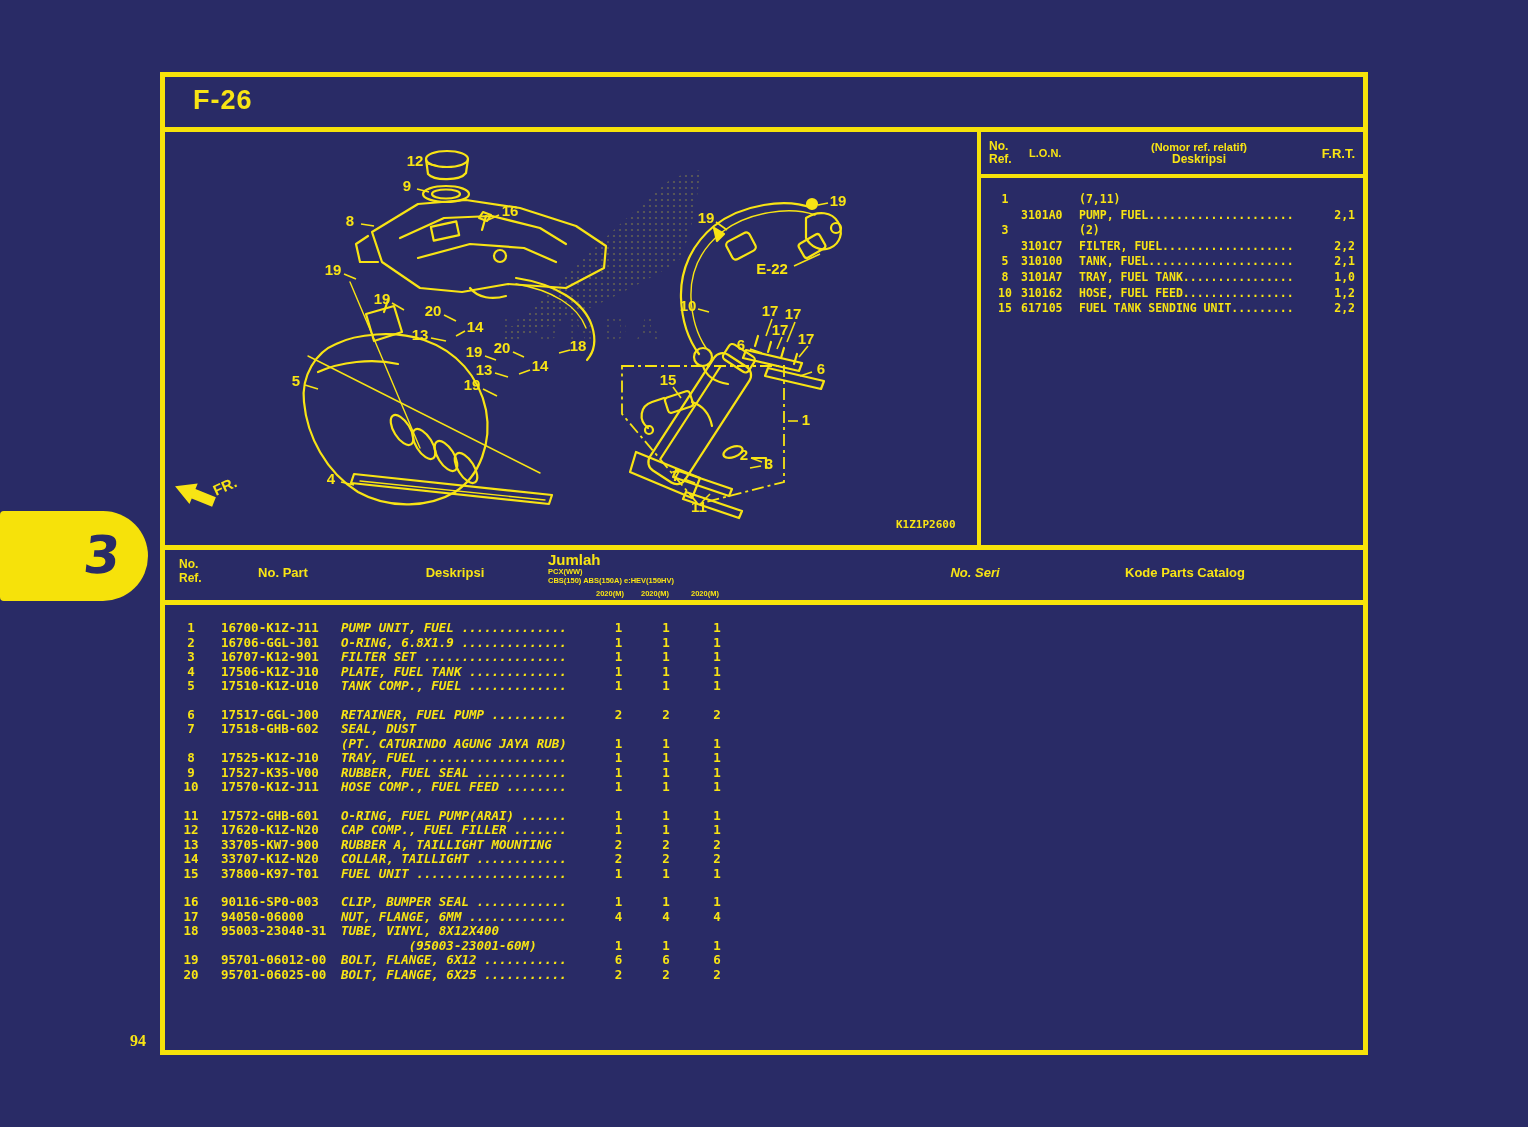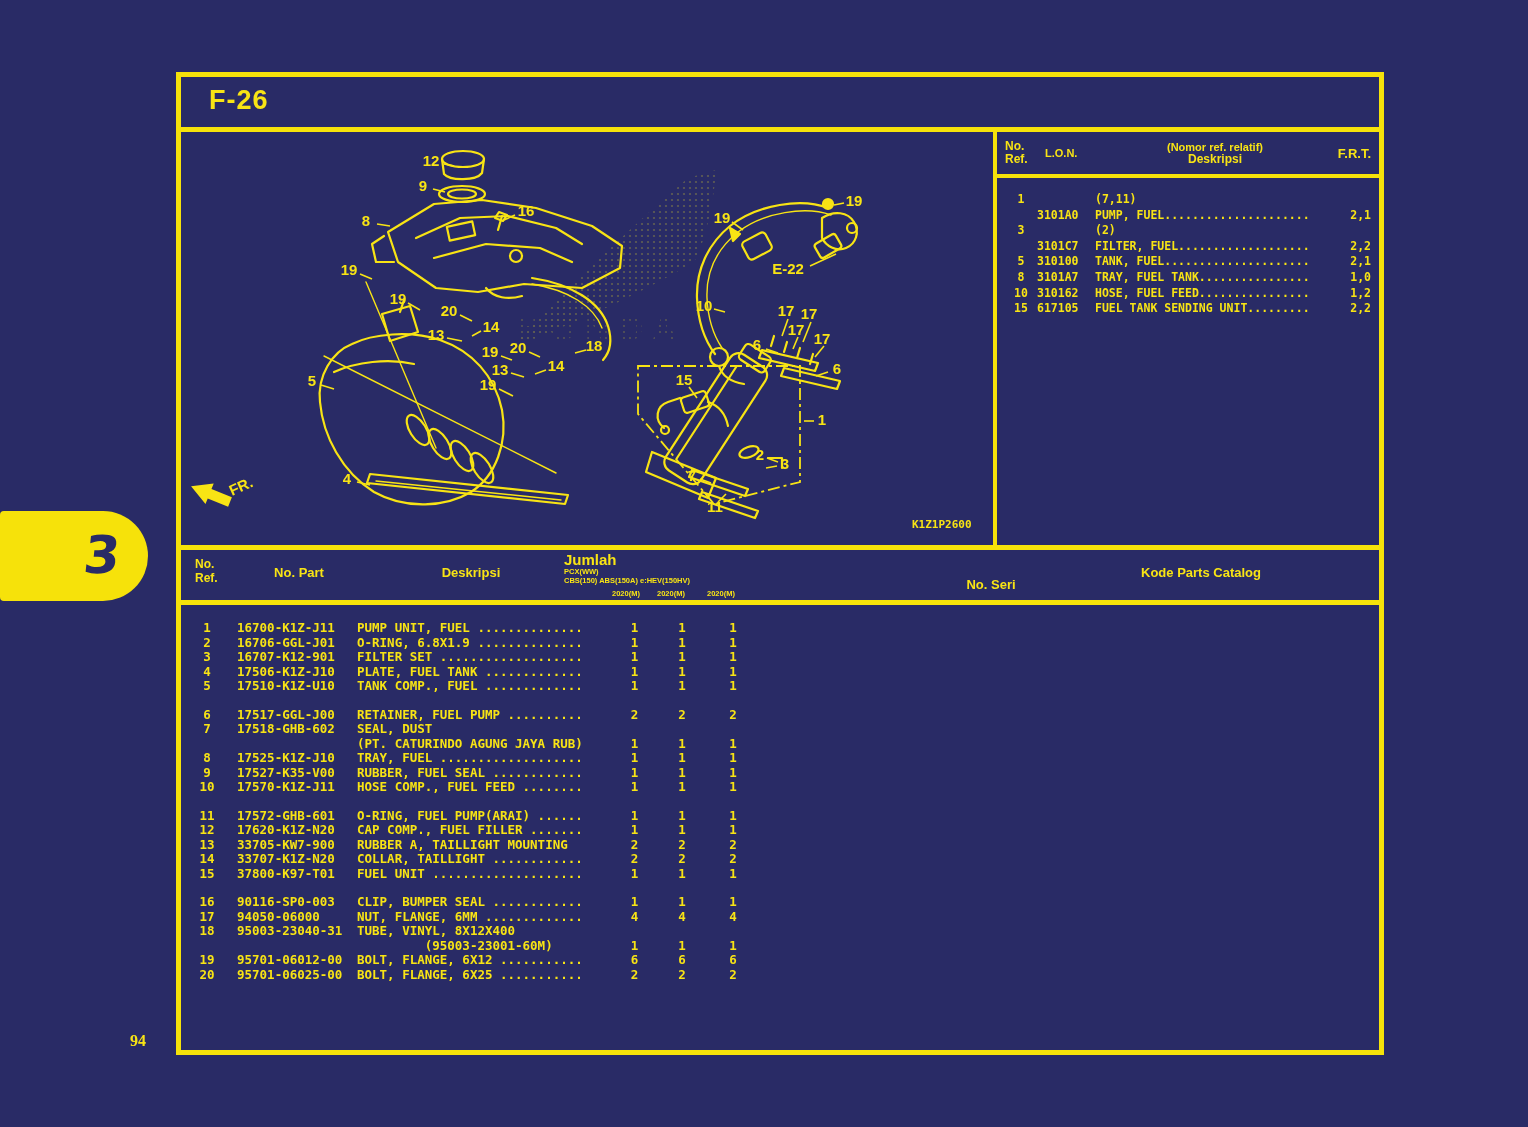--- a/index.html
+++ b/index.html
@@ -5,21 +5,21 @@
   html,body{margin:0;padding:0;background:#292b66;}
   .page{position:relative;width:1528px;height:1127px;background:#292b66;overflow:hidden;
         font-family:"Liberation Sans",sans-serif;color:#f8e414;}
   
   .side-tab{position:absolute;left:0;top:511px;width:148px;height:90px;background:#f6e20a;
             border-radius:4px 46px 46px 4px;}
   .side-tab .num{position:absolute;right:28px;top:50%;transform:translateY(-52%) skewX(-6deg);
             color:#292b66;font-size:52px;font-weight:bold;font-family:"DejaVu Sans",sans-serif;}
   
   .frame{position:absolute;left:160px;top:72px;width:1208px;height:983px;box-sizing:border-box;
-         border:5px solid #f6e20a;margin-left:16px;}
+         border:5px solid #f6e20a;}
   .frame-header{position:relative;height:50px;border-bottom:5px solid #f6e20a;}
   .frame-header .code{position:absolute;left:28px;top:8px;font-size:27px;font-weight:bold;letter-spacing:1px;}
   .frame-header .title{position:absolute;left:0;right:0;top:8px;text-align:center;font-size:29px;
          font-weight:bold;letter-spacing:2px;}
   
   .diagram{position:absolute;left:0;top:55px;width:812px;height:413px;}
   .diagram svg{display:block;}
   
   .lon-panel{position:absolute;left:812px;top:55px;right:0;height:413px;box-sizing:border-box;
              border-left:4px solid #f6e20a;}
@@ -37,36 +37,36 @@
   .lon-row .c-ref{text-align:center;}
   .lon-row .c-desc{white-space:pre;overflow:hidden;}
   .lon-row .c-frt{text-align:right;}
   
   .parts-head{position:absolute;left:0;right:0;top:468px;height:50px;box-sizing:content-box;
               border-top:5px solid #f6e20a;border-bottom:5px solid #f6e20a;font-weight:bold;}
   .ph{position:absolute;font-size:13px;text-align:center;}
   .ph.noref{left:14px;top:7px;text-align:left;white-space:pre-line;font-size:12px;line-height:14px;}
   .ph.nopart{left:62px;width:112px;top:15px;}
   .ph.desk{left:230px;width:120px;top:15px;}
-  .ph.seri{left:750px;width:120px;top:27px;}
+  .ph.seri{left:750px;width:120px;top:15px;font-style:italic;}
   .ph.kode{left:940px;width:160px;top:15px;}
   .jumlah-block{position:absolute;left:383px;width:244px;top:2px;text-align:left;}
   .jumlah-block .j1{font-size:15px;font-weight:bold;line-height:15px;}
   .jumlah-block .j2,.jumlah-block .j3{font-size:7.5px;font-weight:bold;line-height:9px;}
   .qty-years{position:absolute;left:6px;right:0;bottom:2px;display:grid;
              grid-template-columns:40px 130px 255px 45px 50px 52px;font-size:7.5px;font-weight:bold;}
   .qty-years span{text-align:left;}
   
   .parts-body{position:absolute;left:0;right:0;top:528px;bottom:0;padding-top:16px;
               font-family:"DejaVu Sans Mono",monospace;font-weight:bold;font-size:12.5px;line-height:14.5px;}
   .p-row{display:grid;grid-template-columns:40px 130px 255px 45px 50px 52px;padding-left:6px;}
   .p-row.gap{margin-top:14px;}
   .p-row .c-ref{text-align:center;}
   .p-row .c-part{padding-left:10px;}
-  .p-row .c-desc{white-space:pre;}
+  .p-row .c-desc{white-space:pre;font-style:italic;}
   .p-row .c-q{text-align:center;}
   
   .page-num{position:absolute;left:130px;top:1032px;font-size:16px;font-weight:bold;
             font-family:Liberation Serif, serif;}
   .footer-date{position:absolute;left:0;right:0;top:1056px;text-align:center;font-size:13.5px;
             font-weight:bold;letter-spacing:1px;font-family:"DejaVu Sans Mono",monospace;}
   
   .art{stroke:#f8e414;fill:none;stroke-width:2.2;stroke-linejoin:round;stroke-linecap:round;}
   .art-thin{stroke:#f8e414;fill:none;stroke-width:1.4;}
   .callout{font-family:"Liberation Sans",sans-serif;font-weight:bold;font-size:15px;fill:#f8e414;}

